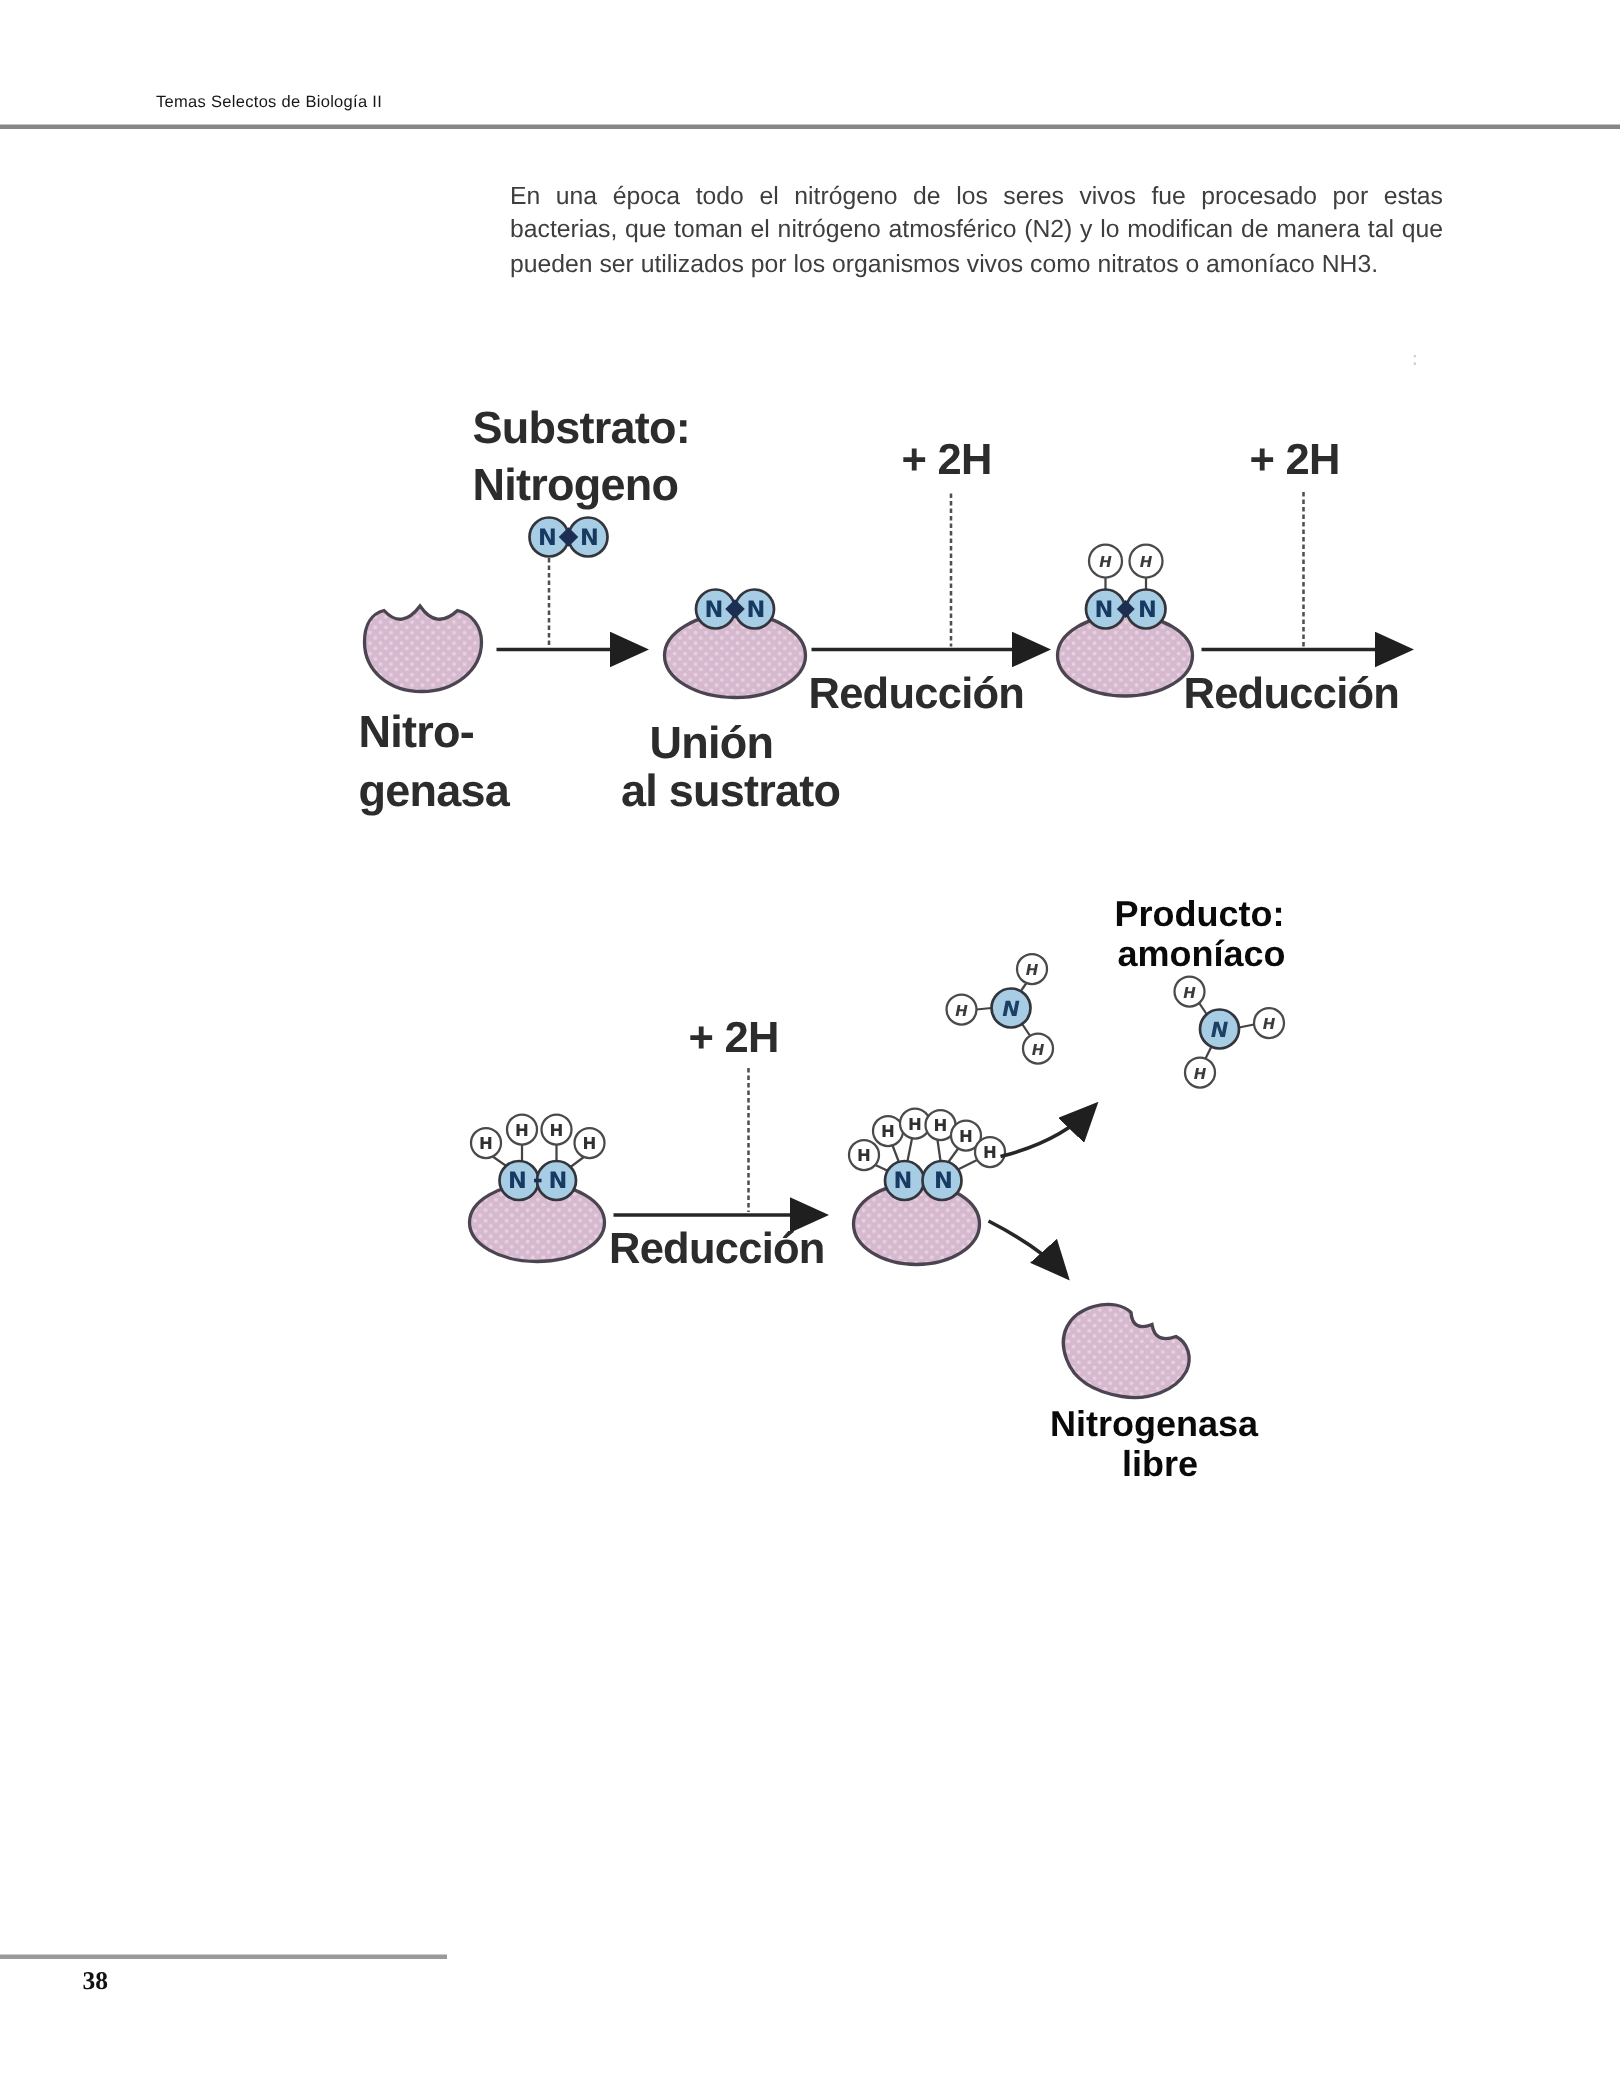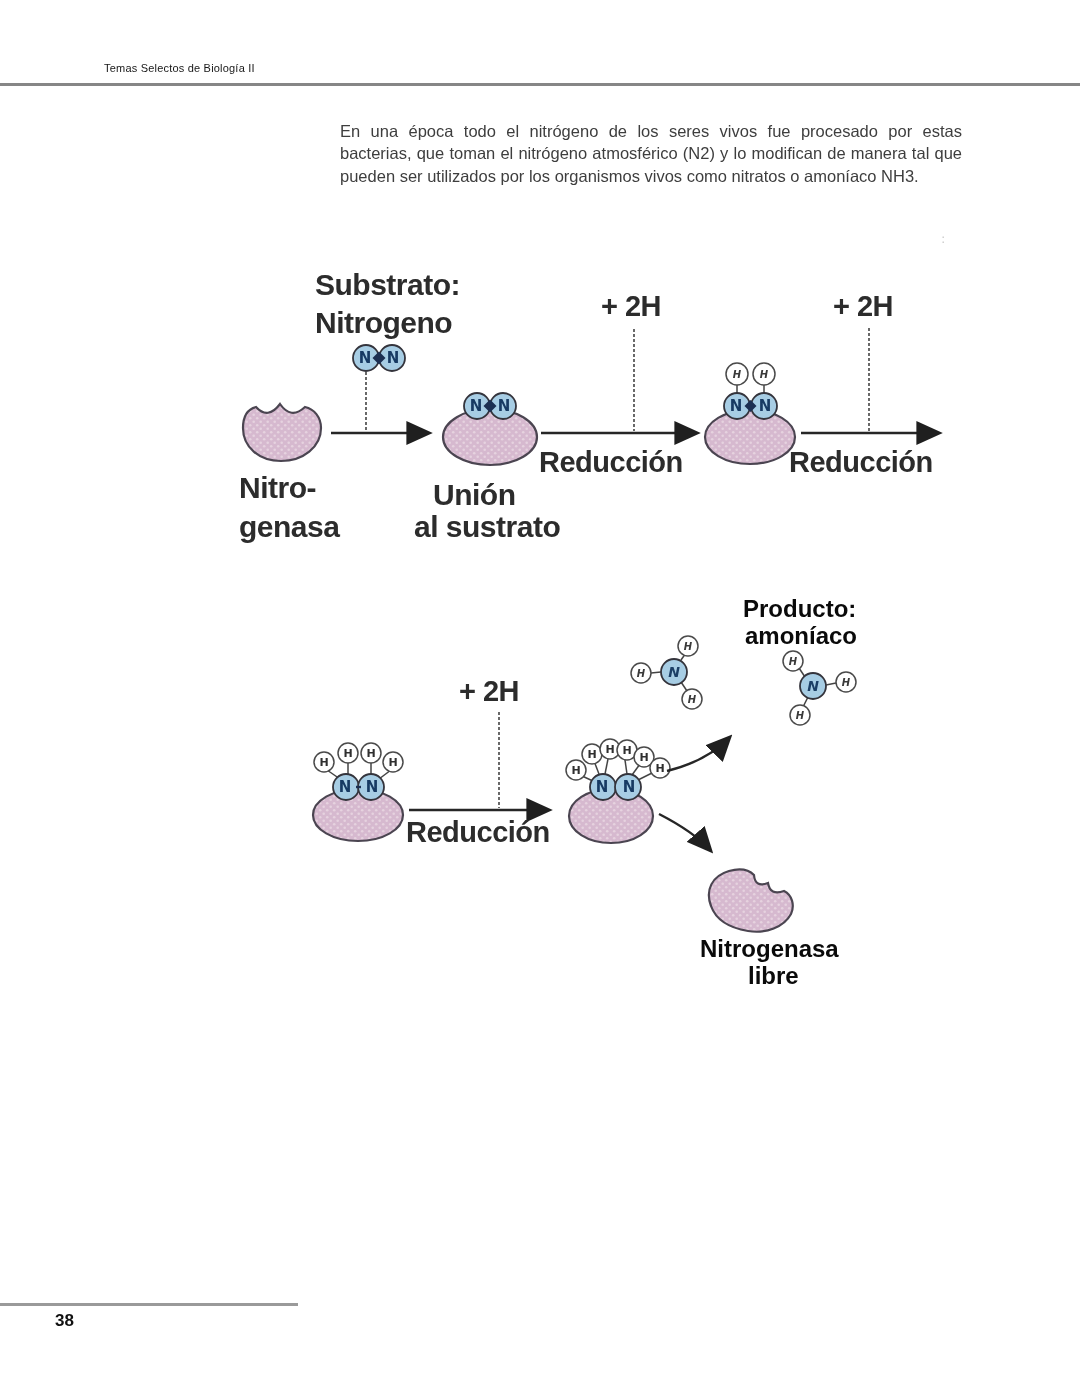--- a/index.html
+++ b/index.html
@@ -4,21 +4,21 @@
 <style>
   html,body{margin:0;padding:0;background:#e8e8e8;}
   #page{position:relative;width:1080px;height:1397px;background:#ffffff;overflow:hidden;
         font-family:"Liberation Sans",sans-serif;}
   .abs{position:absolute;}
   #header-title{left:104px;top:62px;font-size:11px;color:#171717;letter-spacing:0.2px;}
   #header-rule{left:0;top:83px;width:1080px;height:3px;background:#868686;}
   #body-paragraph{left:312px;top:120px;width:622px;font-size:16.5px;line-height:22.3px;
         color:#3e3e3e;text-align:justify;margin-left:28px;}
   #footer-rule{left:0;top:1303px;width:298px;height:3px;background:#9a9a9a;}
-  #page-number{left:55px;top:1311px;font-size:17px;font-weight:bold;color:#111;}
+  #page-number{left:55px;top:1311px;font-size:17px;font-weight:bold;color:#111;font-family:Liberation Serif, serif;}
   
   .dlabel{font-family:"Liberation Sans",sans-serif;font-weight:700;font-size:30px;
         fill:#2c2c2c;letter-spacing:-0.5px;}
   .dlabel-sm{font-family:"Liberation Sans",sans-serif;font-weight:700;font-size:29px;
         fill:#2c2c2c;letter-spacing:-0.5px;}
   .dblack{font-family:"Liberation Sans",sans-serif;font-weight:700;font-size:24px;fill:#0a0a0a;}
   .atomN{font-family:"DejaVu Sans",sans-serif;font-weight:700;font-size:15px;fill:#173a63;
         text-anchor:middle;}
   .atomNi{font-family:"DejaVu Sans",sans-serif;font-weight:700;font-style:italic;font-size:14px;
         fill:#1c3f66;text-anchor:middle;}

